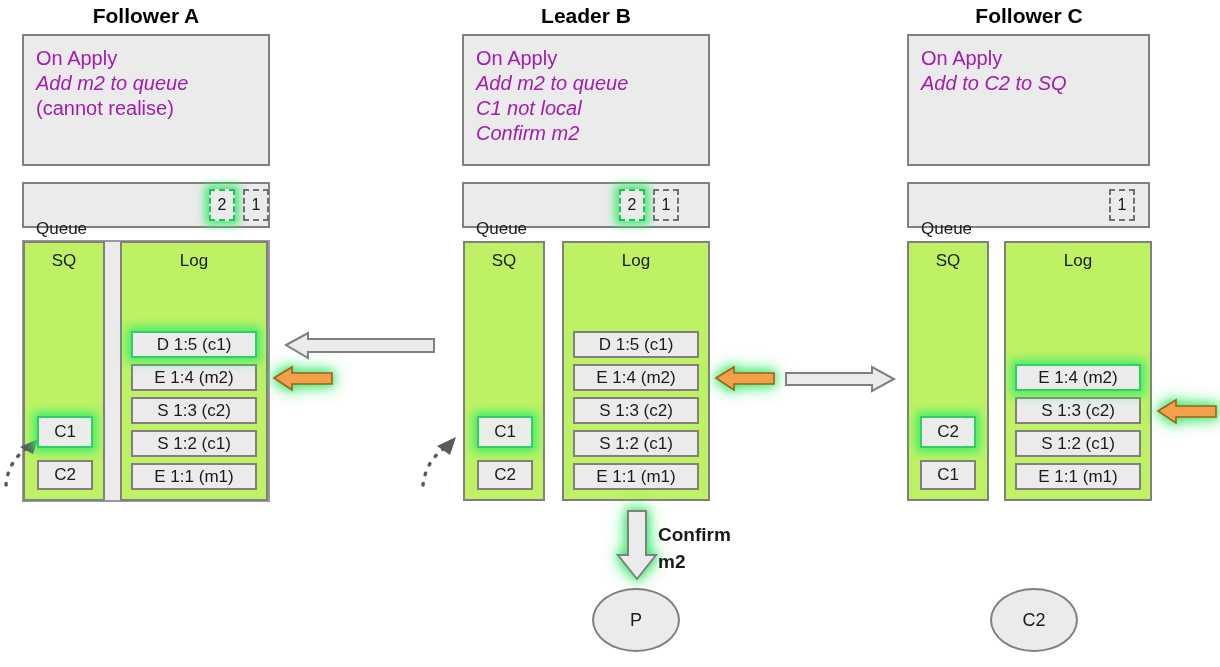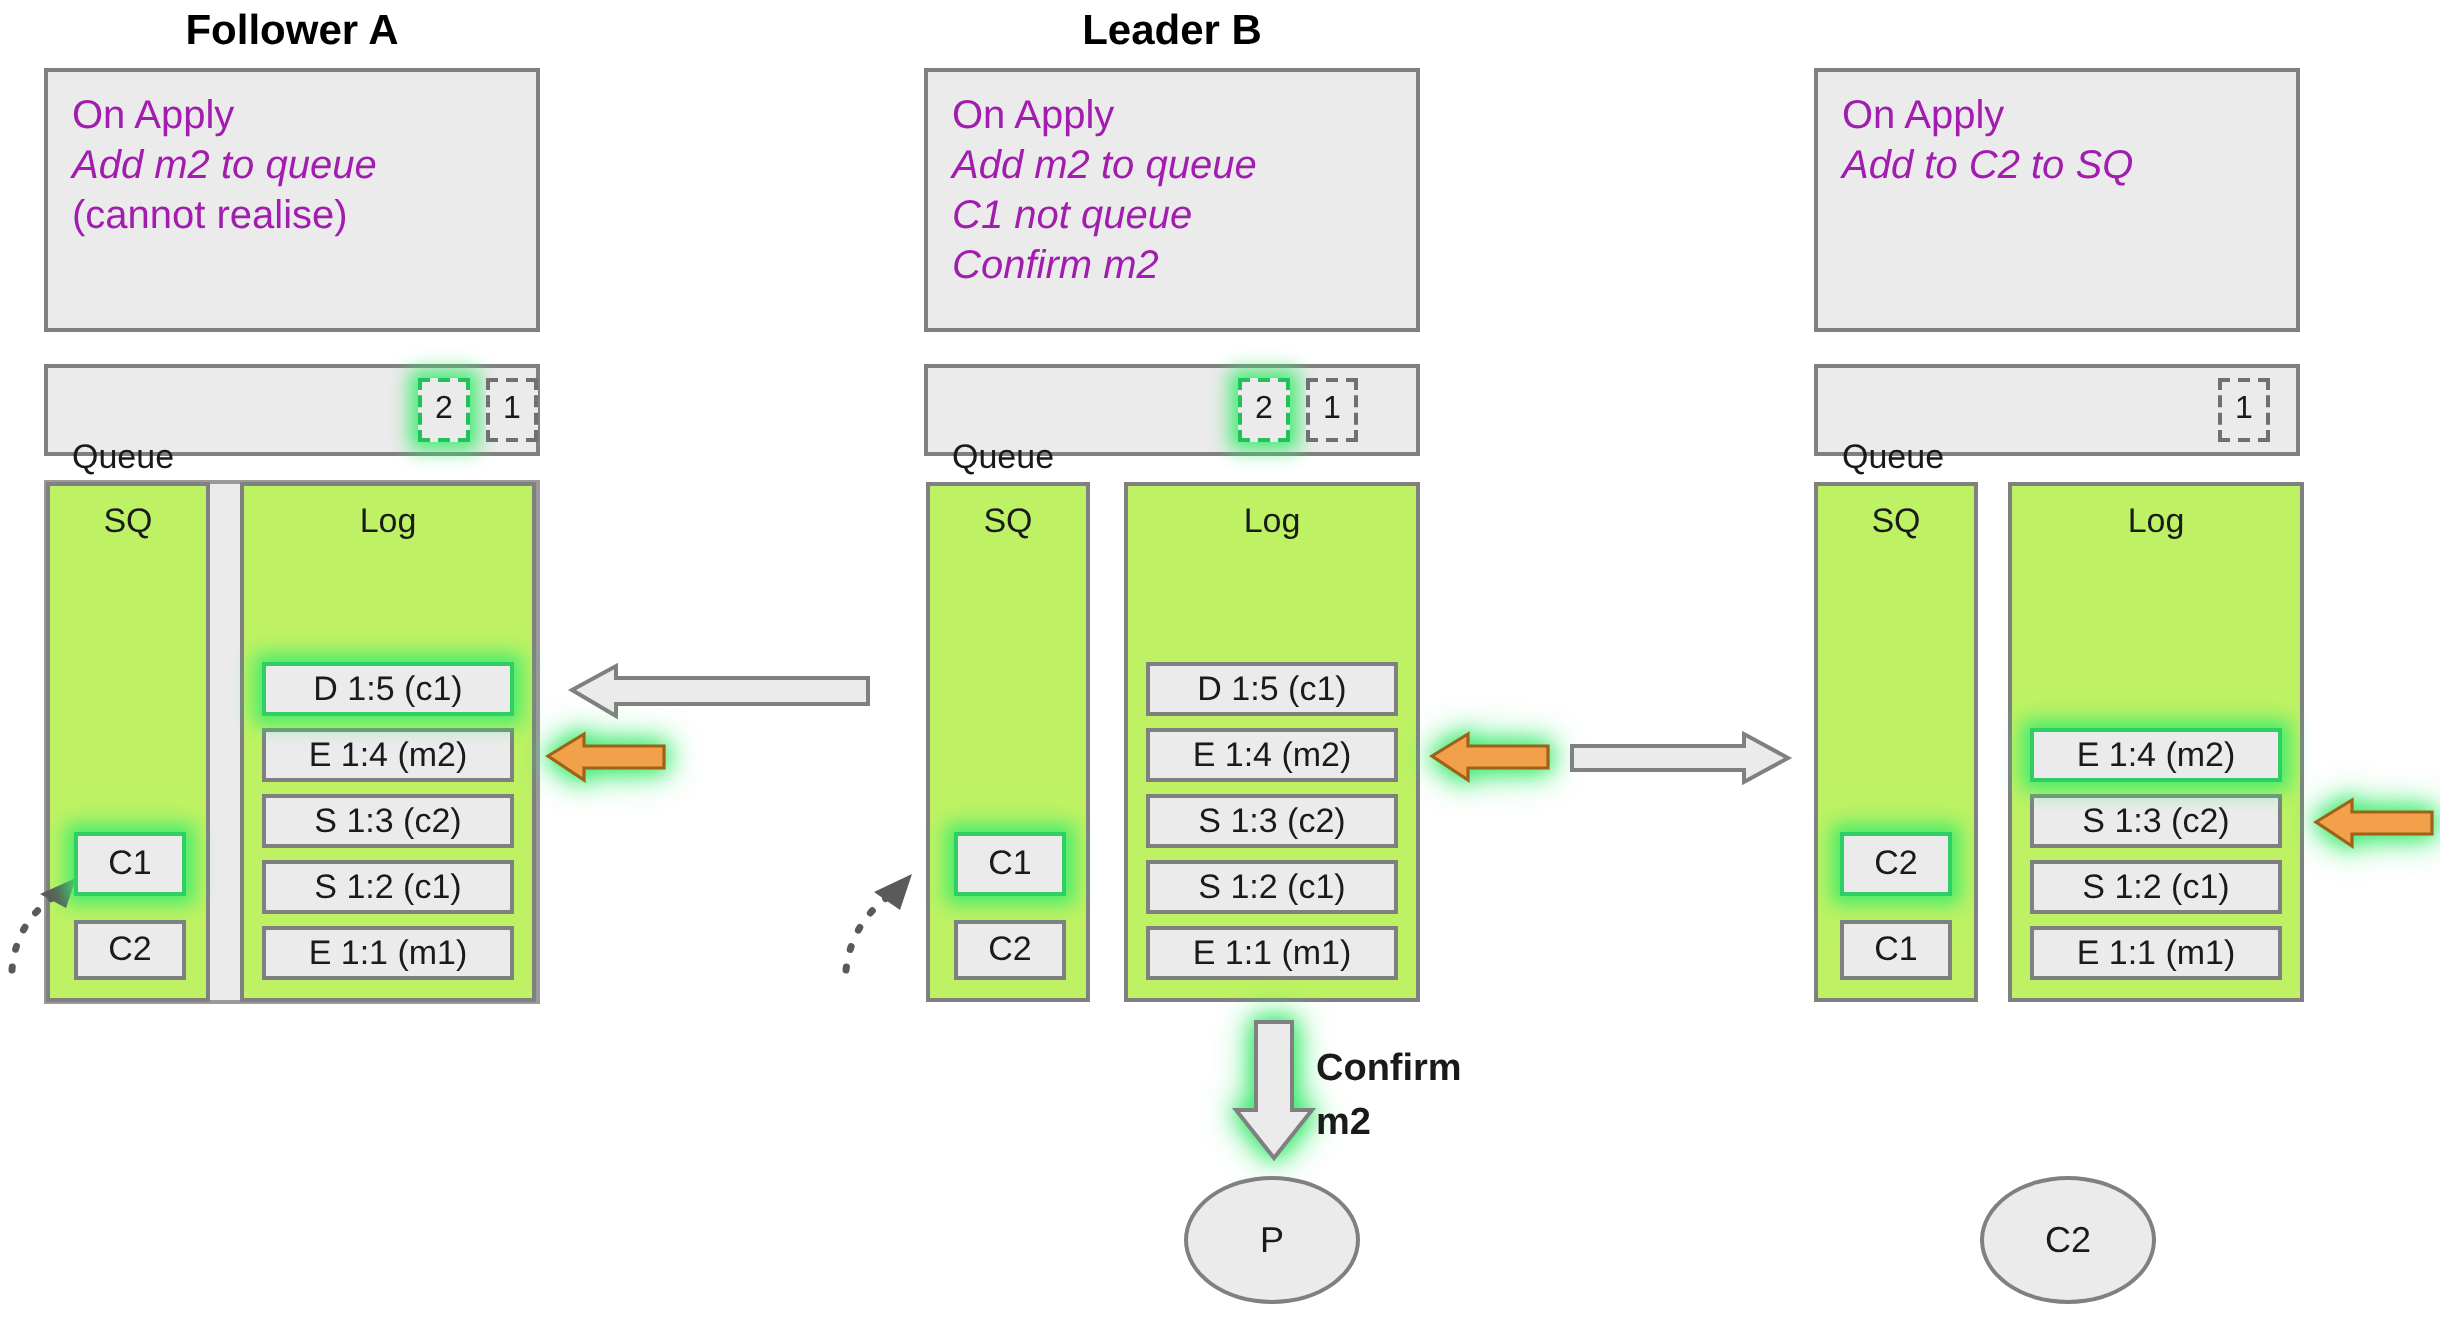--- a/index.html
+++ b/index.html
@@ -90,34 +90,35 @@
     white-space: pre-line;
   }
 </style>
 </head>
 <body>
 
 <div id="stage">
 
   <div class="col-title" style="left:22px; top:4px; width:248px;">Follower A</div>
   <div class="col-title" style="left:462px; top:4px; width:248px;">Leader B</div>
+  <div class="col-title" style="left:905px; top:4px; width:248px;">Follower C</div>
 
   <div class="panel" style="left:22px; top:34px; width:248px; height:132px;">
     <div class="onapply">
       <div>On Apply</div>
       <div class="it">Add m2 to queue</div>
       <div>(cannot realise)</div>
     </div>
   </div>
 
   <div class="panel" style="left:462px; top:34px; width:248px; height:132px;">
     <div class="onapply">
       <div>On Apply</div>
       <div class="it">Add m2 to queue</div>
-      <div class="it">C1 not queue</div>
+      <div class="it">C1 not local</div>
       <div class="it">Confirm m2</div>
     </div>
   </div>
 
   <div class="panel" style="left:907px; top:34px; width:243px; height:132px;">
     <div class="onapply">
       <div>On Apply</div>
       <div class="it">Add to C2 to SQ</div>
     </div>
   </div>

